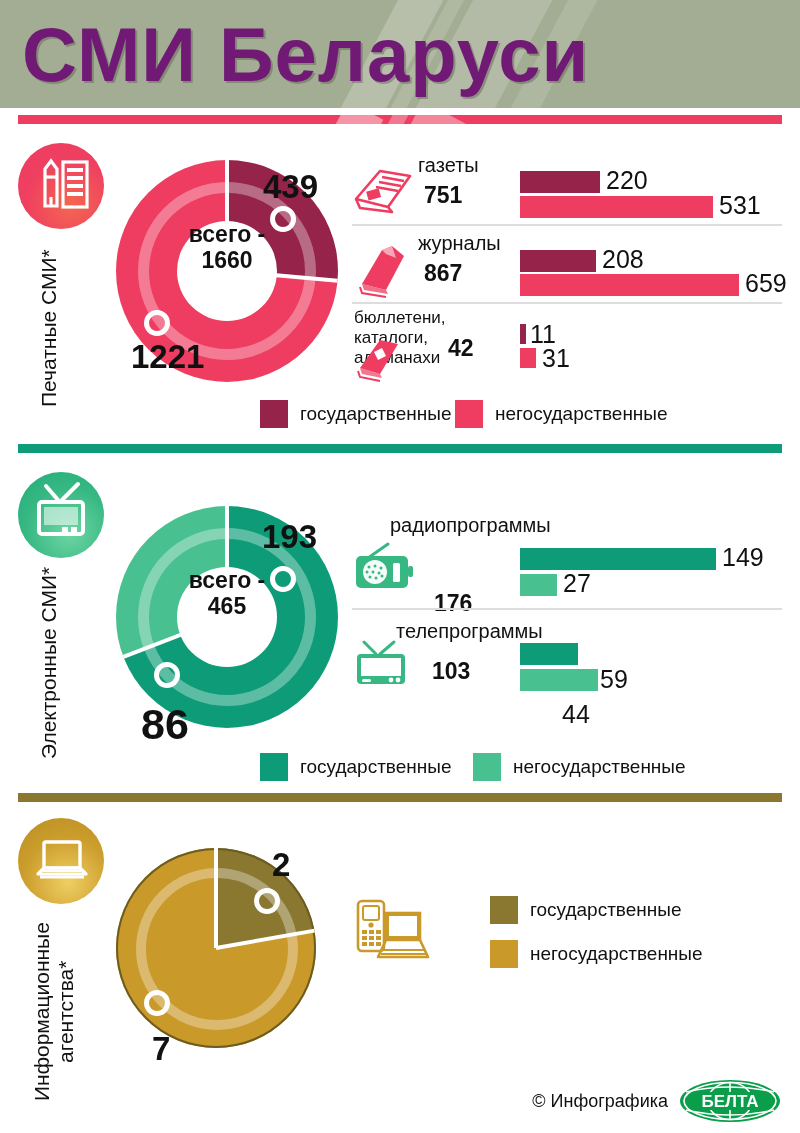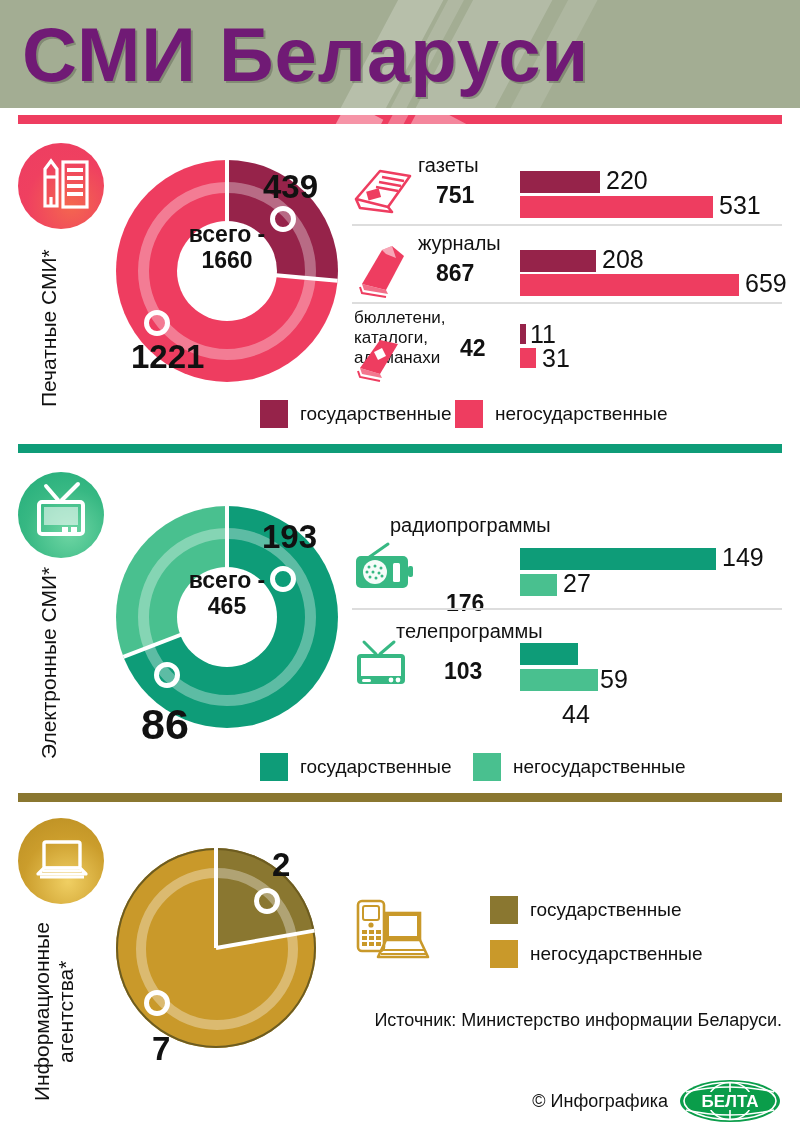--- a/index.html
+++ b/index.html
@@ -31,21 +31,21 @@
   .donut .hole{position:absolute;border-radius:50%;background:#fff;display:flex;align-items:flex-start;
     justify-content:center;text-align:center;font-weight:bold;color:#111;}
   .ring-hl{position:absolute;border-radius:50%;border-style:solid;border-color:rgba(255,255,255,.33);}
   .seg-gap{position:absolute;background:#fff;transform-origin:0 50%;}
   .marker{position:absolute;width:26px;height:26px;border-radius:50%;border:5px solid #fff;box-sizing:border-box;}
   .dv{position:absolute;font-weight:bold;color:#111;}
 
   
   .brow{position:absolute;}
   .brow .cat{position:absolute;font-size:20px;color:#111;}
-  .brow .tot{position:absolute;font-size:23px;font-weight:bold;color:#111;margin-left:12px;}
+  .brow .tot{position:absolute;font-size:23px;font-weight:bold;color:#111;}
   .bar{position:absolute;height:22px;}
   .bval{position:absolute;font-size:25px;color:#111;}
   .hline{position:absolute;height:2px;background:#ddd;}
 
   
   .legend{position:absolute;display:flex;align-items:center;}
   .legend .sw{width:28px;height:28px;margin-right:12px;}
   .legend .lt{font-size:19px;color:#111;}
 
   
@@ -334,21 +334,20 @@
       <div class="sw" style="background:#8a7730;"></div>
       <div class="lt">государственные</div>
     </div>
     <div class="legend" style="left:490px;top:940px;">
       <div class="sw" style="background:#c9992a;"></div>
       <div class="lt">негосударственные</div>
     </div>
   </div>
 
   <div class="foot" style="top:1002px;">
-    <div class="f2" style="margin-top:8px;">Источник: Министерство информации Беларуси.</div>
   </div>
 
   <div class="credit" style="top:1078px;">
     <div class="ctxt">© Инфографика</div>
     <div>
       <svg width="104" height="46" viewBox="0 0 104 46">
         <ellipse cx="52" cy="23" rx="50" ry="21" fill="#0a9d4a"></ellipse>
         <g fill="none" stroke="#ffffff" stroke-width="1.6">
           <ellipse cx="52" cy="23" rx="46" ry="18.5"></ellipse>
           <ellipse cx="52" cy="23" rx="22" ry="18.5"></ellipse>

